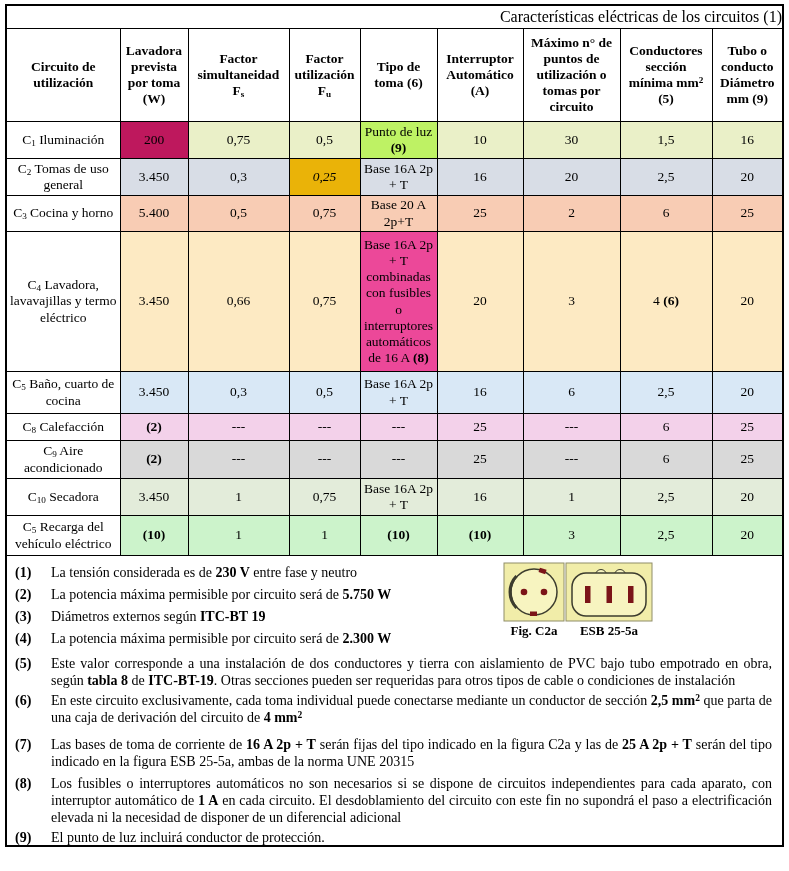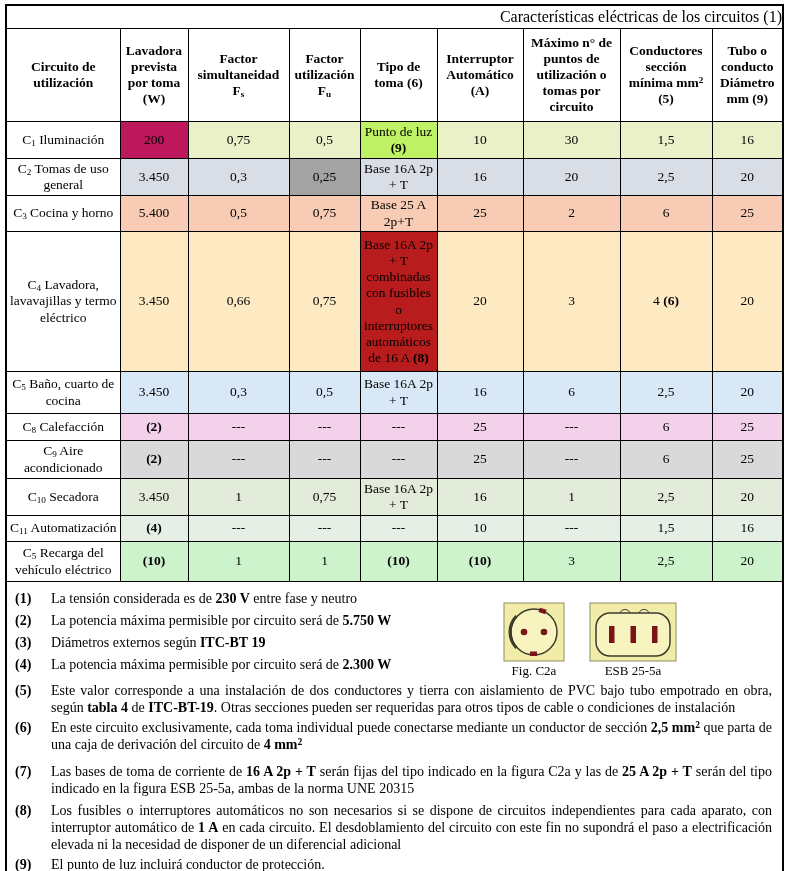--- a/index.html
+++ b/index.html
@@ -29,21 +29,21 @@
     font-size:14px; overflow:hidden;
   }
   .fn { display:flex; margin:3px 0; line-height:17px; }
   .fn-num { width:36px; flex:none; font-weight:bold; }
   .fn-text { flex:1; text-align:justify; padding-right:4px; }
   .notes-top { display:flex; }
   .fn-list-top { width:488px; flex:none; }
   .fn-list-top .fn { margin:4px 0 5px 0; }
   #notes-group-2 .fn:nth-child(3) { margin-top:10px; }
   #notes-group-2 .fn:nth-child(4) { margin-top:5px; }
-  .figures { display:flex; gap:24px; margin-top:16px; align-items:flex-start; }
+  .figures { display:flex; gap:0; margin-top:2px; align-items:flex-start;font-weight:bold; }
   .fig { text-align:center; }
   .fig svg { display:block; }
   .fig-label { font-size:13px; margin-top:1px; }
 </style>
 </head>
 <body>
 
 <div class="sheet">
 
   <div class="title">Características eléctricas de los circuitos (1)</div>
@@ -82,44 +82,44 @@
           <td style="background: #bef264;">Punto de luz <b>(9)</b></td>
           <td style="background: rgb(234, 240, 200);">10</td>
           <td style="background: rgb(234, 240, 200);">30</td>
           <td style="background: rgb(234, 240, 200);">1,5</td>
           <td style="background: rgb(234, 240, 200);">16</td>
         </tr>
         <tr style="height: 37px;">
           <td class="circuit">C<sub>2</sub> Tomas de uso general</td>
           <td style="background: rgb(216, 221, 230);">3.450</td>
           <td style="background: rgb(216, 221, 230);">0,3</td>
-          <td style="background: #a3a3a3;">0,25</td>
+          <td style="background: #eab308; font-style: italic;">0,25</td>
           <td style="background: rgb(216, 221, 230);">Base 16A 2p + T</td>
           <td style="background: rgb(216, 221, 230);">16</td>
           <td style="background: rgb(216, 221, 230);">20</td>
           <td style="background: rgb(216, 221, 230);">2,5</td>
           <td style="background: rgb(216, 221, 230);">20</td>
         </tr>
         <tr style="height: 36px;">
           <td class="circuit">C<sub>3</sub> Cocina y horno</td>
           <td style="background: rgb(248, 204, 180);">5.400</td>
           <td style="background: rgb(248, 204, 180);">0,5</td>
           <td style="background: rgb(248, 204, 180);">0,75</td>
-          <td style="background: rgb(248, 204, 180);">Base 25 A 2p+T</td>
+          <td style="background: rgb(248, 204, 180);">Base 20 A 2p+T</td>
           <td style="background: rgb(248, 204, 180);">25</td>
           <td style="background: rgb(248, 204, 180);">2</td>
           <td style="background: rgb(248, 204, 180);">6</td>
           <td style="background: rgb(248, 204, 180);">25</td>
         </tr>
         <tr style="height: 140px;">
           <td class="circuit">C<sub>4</sub> Lavadora, lavavajillas y termo eléctrico</td>
           <td style="background: rgb(253, 234, 195);">3.450</td>
           <td style="background: rgb(253, 234, 195);">0,66</td>
           <td style="background: rgb(253, 234, 195);">0,75</td>
-          <td style="background: #b91c1c;">Base 16A 2p + T combinadas con fusibles o interruptores automáticos de 16 A <b>(8)</b></td>
+          <td style="background: #ec4899;">Base 16A 2p + T combinadas con fusibles o interruptores automáticos de 16 A <b>(8)</b></td>
           <td style="background: rgb(253, 234, 195);">20</td>
           <td style="background: rgb(253, 234, 195);">3</td>
           <td style="background: rgb(253, 234, 195);">4 <b>(6)</b></td>
           <td style="background: rgb(253, 234, 195);">20</td>
         </tr>
         <tr style="height: 42px;">
           <td class="circuit">C<sub>5</sub> Baño, cuarto de cocina</td>
           <td style="background: rgb(217, 232, 246);">3.450</td>
           <td style="background: rgb(217, 232, 246);">0,3</td>
           <td style="background: rgb(217, 232, 246);">0,5</td>
@@ -154,31 +154,20 @@
         <tr style="height: 37px;">
           <td class="circuit">C<sub>10</sub> Secadora</td>
           <td style="background: rgb(227, 236, 218);">3.450</td>
           <td style="background: rgb(227, 236, 218);">1</td>
           <td style="background: rgb(227, 236, 218);">0,75</td>
           <td style="background: rgb(227, 236, 218);">Base 16A 2p + T</td>
           <td style="background: rgb(227, 236, 218);">16</td>
           <td style="background: rgb(227, 236, 218);">1</td>
           <td style="background: rgb(227, 236, 218);">2,5</td>
           <td style="background: rgb(227, 236, 218);">20</td>
-        </tr>
-        <tr style="height: 26px;">
-          <td class="circuit">C<sub>11</sub> Automatización</td>
-          <td style="background: rgb(230, 239, 230);"><b>(4)</b></td>
-          <td style="background: rgb(230, 239, 230);">---</td>
-          <td style="background: rgb(230, 239, 230);">---</td>
-          <td style="background: rgb(230, 239, 230);">---</td>
-          <td style="background: rgb(230, 239, 230);">10</td>
-          <td style="background: rgb(230, 239, 230);">---</td>
-          <td style="background: rgb(230, 239, 230);">1,5</td>
-          <td style="background: rgb(230, 239, 230);">16</td>
         </tr>
         <tr style="height: 40px;">
           <td class="circuit">C<sub>5</sub> Recarga del vehículo eléctrico</td>
           <td style="background: rgb(204, 243, 203);"><b>(10)</b></td>
           <td style="background: rgb(204, 243, 203);">1</td>
           <td style="background: rgb(204, 243, 203);">1</td>
           <td style="background: rgb(204, 243, 203);"><b>(10)</b></td>
           <td style="background: rgb(204, 243, 203);"><b>(10)</b></td>
           <td style="background: rgb(204, 243, 203);">3</td>
           <td style="background: rgb(204, 243, 203);">2,5</td>
@@ -230,21 +219,21 @@
             <rect x="41.5" y="24" width="5.5" height="17" fill="#7b1418"></rect>
             <rect x="63" y="24" width="5.5" height="17" fill="#7b1418"></rect>
           </svg>
           <div class="fig-label">ESB 25-5a</div>
         </div>
       </div>
     </div>
     <div id="notes-group-2">
         <div class="fn">
           <span class="fn-num">(5)</span>
-          <span class="fn-text">Este valor corresponde a una instalación de dos conductores y tierra con aislamiento de PVC bajo tubo empotrado en obra, según <b>tabla 4</b> de <b>ITC-BT-19</b>. Otras secciones pueden ser requeridas para otros tipos de cable o condiciones de instalación</span>
+          <span class="fn-text">Este valor corresponde a una instalación de dos conductores y tierra con aislamiento de PVC bajo tubo empotrado en obra, según <b>tabla 8</b> de <b>ITC-BT-19</b>. Otras secciones pueden ser requeridas para otros tipos de cable o condiciones de instalación</span>
         </div>
         <div class="fn">
           <span class="fn-num">(6)</span>
           <span class="fn-text">En este circuito exclusivamente, cada toma individual puede conectarse mediante un conductor de sección <b>2,5 mm<sup>2</sup></b> que parta de una caja de derivación del circuito de <b>4 mm<sup>2</sup></b></span>
         </div>
         <div class="fn">
           <span class="fn-num">(7)</span>
           <span class="fn-text">Las bases de toma de corriente de <b>16 A 2p + T</b> serán fijas del tipo indicado en la figura C2a y las de <b>25 A 2p + T</b> serán del tipo indicado en la figura ESB 25-5a, ambas de la norma UNE 20315</span>
         </div>
         <div class="fn">

